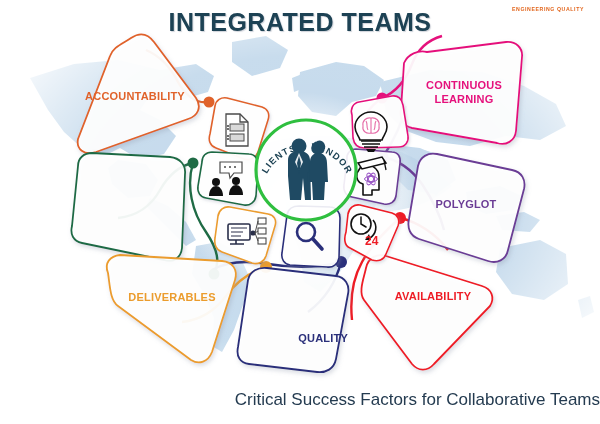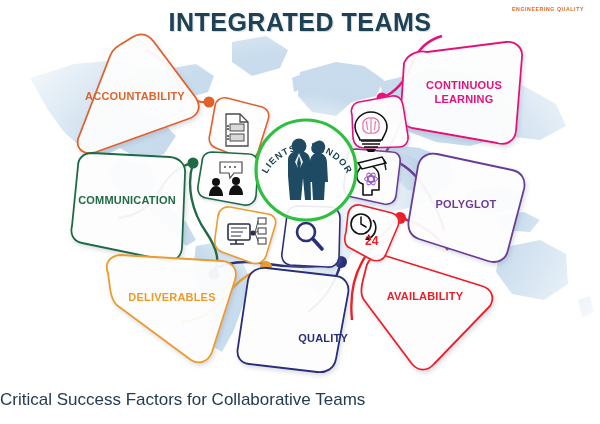--- a/index.html
+++ b/index.html
@@ -26,21 +26,21 @@
     position:absolute;right:10px;top:4px;width:84px;text-align:center;
   }
   #logo .logo-main{
     font-size:27px;font-weight:bold;color:#20305f;letter-spacing:-1px;line-height:1;
     font-family:"Liberation Sans", sans-serif;
   }
   #logo .logo-sub{
     font-size:5.2px;font-weight:bold;color:#e2651c;letter-spacing:.6px;margin-top:2px;
   }
   #caption{
-    position:absolute;left:0;bottom:14px;width:600px;text-align:left;
+    position:absolute;left:0;bottom:14px;width:600px;text-align:right;
     font-size:17px;color:#243b50;
   }
 </style>
 </head>
 <body>
 
 <div id="stage">
 
   <svg class="layer" viewBox="0 0 600 424" xmlns="http://www.w3.org/2000/svg">
     <defs>
@@ -297,24 +297,23 @@
 
       <circle cx="318" cy="148" r="6.8"></circle>
       <path d="M317 141 C322 139 326 143 325 149 L320 150 Z"></path>
       <path d="M310 162 C310 156 314 153 318 153 C323 153 327 156 327 163 L328 182 L325 182 L324 200 L313 200 L312 182 L309 182 Z"></path>
       <path d="M309 163 L307 182 L310 182 Z"></path>
     </g>
   </svg>
 
   <div class="layer" style="pointer-events:none;">
     <div style="position:absolute;left:74px;top:90px;width:122px;text-align:center;font-size:11px;font-weight:bold;color:#e0622a;letter-spacing:.2px;">ACCOUNTABILITY</div>
-    <div style="position:absolute;left:66px;top:194px;width:122px;text-align:center;font-size:11px;font-weight:bold;color:#1f6b45;letter-spacing:.2px;">COMMUNICATION</div>
     <div style="position:absolute;left:111px;top:291px;width:122px;text-align:center;font-size:11px;font-weight:bold;color:#eb9c2d;letter-spacing:.2px;">DELIVERABLES</div>
     <div style="position:absolute;left:236px;top:332px;width:112px;text-align:right;font-size:11px;font-weight:bold;color:#2a2f7a;letter-spacing:.2px;">QUALITY</div>
-    <div style="position:absolute;left:364px;top:290px;width:122px;text-align:center;font-size:11px;font-weight:bold;color:#ee1c25;letter-spacing:.2px;">AVAILABILITY</div>
+    <div style="position:absolute;left:364px;top:290px;width:122px;text-align:center;font-size:11px;font-weight:bold;color:#ee1c25;letter-spacing:.2px;padding-left:8px;">AVAILABILITY</div>
     <div style="position:absolute;left:404px;top:78px;width:120px;text-align:center;font-size:11px;font-weight:bold;color:#e5117c;line-height:14px;letter-spacing:.2px;">
       <div>CONTINUOUS</div>
       <div>LEARNING</div>
     </div>
     <div style="position:absolute;left:410px;top:198px;width:112px;text-align:center;font-size:11px;font-weight:bold;color:#6b3c95;letter-spacing:.2px;">POLYGLOT</div>
   </div>
 
   <div id="title">INTEGRATED TEAMS</div>
 
   <div id="logo">

